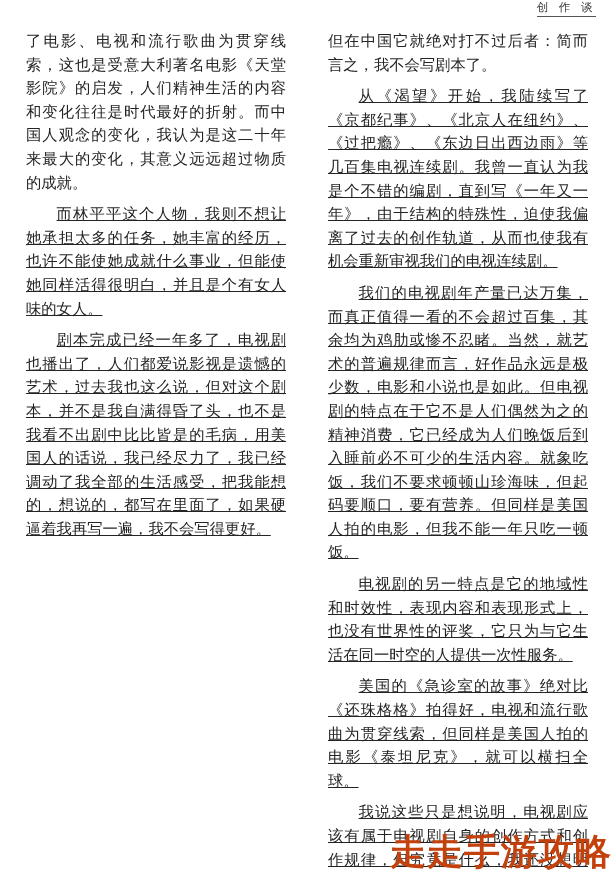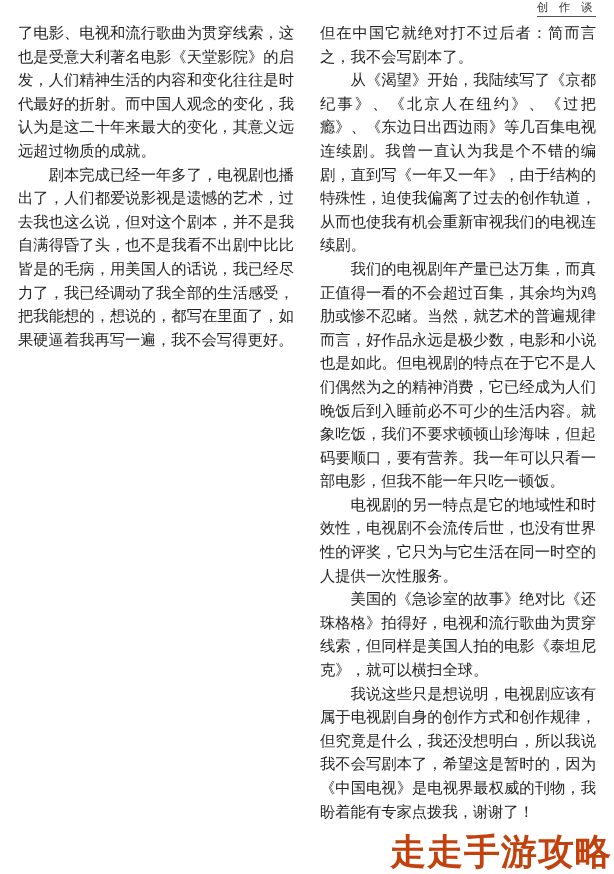--- a/index.html
+++ b/index.html
@@ -48,32 +48,33 @@
     flex-direction: row;
     gap: 26px;
     align-items: flex-start;
   }
   .col {
     width: 276px;
     flex: 0 0 276px;
   }
 
   .col p {
-    margin: 0;
+    margin: 8px;
     font-size: 15.3px;
     line-height: 23.6px;
     text-align: justify;
     text-align-last: left;
     text-justify: inter-character;
     color: #242424;
     letter-spacing: 0px;
     word-break: break-all;
   }
   .col p.indent {
     text-indent: 2em;
+    text-decoration: underline;
   }
 
   
   .watermark {
     position: absolute;
     right: 2px;
     bottom: 2px;
     font-size: 36px;
     font-weight: bold;
     color: #e9dcdc;
@@ -88,29 +89,30 @@
 <body>
 
 <div class="page">
 
   <div class="running-head">创 作 谈</div>
 
   <div class="columns">
 
     <div class="col">
       <p>了电影、电视和流行歌曲为贯穿线索，这也是受意大利著名电影《天堂影院》的启发，人们精神生活的内容和变化往往是时代最好的折射。而中国人观念的变化，我认为是这二十年来最大的变化，其意义远远超过物质的成就。</p>
+      <p class="indent">而林平平这个人物，我则不想让她承担太多的任务，她丰富的经历，也许不能使她成就什么事业，但能使她同样活得很明白，并且是个有女人味的女人。</p>
       <p class="indent">剧本完成已经一年多了，电视剧也播出了，人们都爱说影视是遗憾的艺术，过去我也这么说，但对这个剧本，并不是我自满得昏了头，也不是我看不出剧中比比皆是的毛病，用美国人的话说，我已经尽力了，我已经调动了我全部的生活感受，把我能想的，想说的，都写在里面了，如果硬逼着我再写一遍，我不会写得更好。</p>
 
     </div>
 
     <div class="col">
       <p>但在中国它就绝对打不过后者：简而言之，我不会写剧本了。</p>
       <p class="indent">从《渴望》开始，我陆续写了《京都纪事》、《北京人在纽约》、《过把瘾》、《东边日出西边雨》等几百集电视连续剧。我曾一直认为我是个不错的编剧，直到写《一年又一年》，由于结构的特殊性，迫使我偏离了过去的创作轨道，从而也使我有机会重新审视我们的电视连续剧。</p>
-      <p class="indent">我们的电视剧年产量已达万集，而真正值得一看的不会超过百集，其余均为鸡肋或惨不忍睹。当然，就艺术的普遍规律而言，好作品永远是极少数，电影和小说也是如此。但电视剧的特点在于它不是人们偶然为之的精神消费，它已经成为人们晚饭后到入睡前必不可少的生活内容。就象吃饭，我们不要求顿顿山珍海味，但起码要顺口，要有营养。我一年可以只看一部电影，但我不能一年只吃一顿饭。</p>
-      <p class="indent">电视剧的另一特点是它的地域性和时效性，电视剧不会流传后世，也没有世界性的评奖，它只为与它生活在同一时空的人提供一次性服务。</p>
+      <p class="indent">我们的电视剧年产量已达万集，而真正值得一看的不会超过百集，其余均为鸡肋或惨不忍睹。当然，就艺术的普遍规律而言，好作品永远是极少数，电影和小说也是如此。但电视剧的特点在于它不是人们偶然为之的精神消费，它已经成为人们晚饭后到入睡前必不可少的生活内容。就象吃饭，我们不要求顿顿山珍海味，但起码要顺口，要有营养。但同样是美国人拍的电影，但我不能一年只吃一顿饭。</p>
+      <p class="indent">电视剧的另一特点是它的地域性和时效性，表现内容和表现形式上，也没有世界性的评奖，它只为与它生活在同一时空的人提供一次性服务。</p>
       <p class="indent">美国的《急诊室的故事》绝对比《还珠格格》拍得好，电视和流行歌曲为贯穿线索，但同样是美国人拍的电影《泰坦尼克》，就可以横扫全球。</p>
       <p class="indent">我说这些只是想说明，电视剧应该有属于电视剧自身的创作方式和创作规律，但究竟是什么，我还没想明白，所以我说我不会写剧本了，希望这是暂时的，因为《中国电视》是电视界最权威的刊物，我盼着能有专家点拨我，谢谢了！</p>
 
     </div>
 
   </div>
 
   <div class="watermark" style="color: #c2410c;">走走手游攻略</div>
 
 </div>

